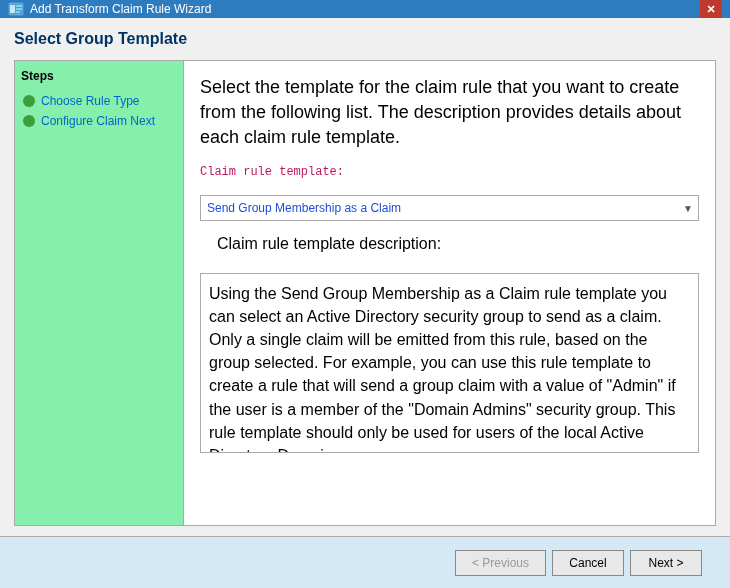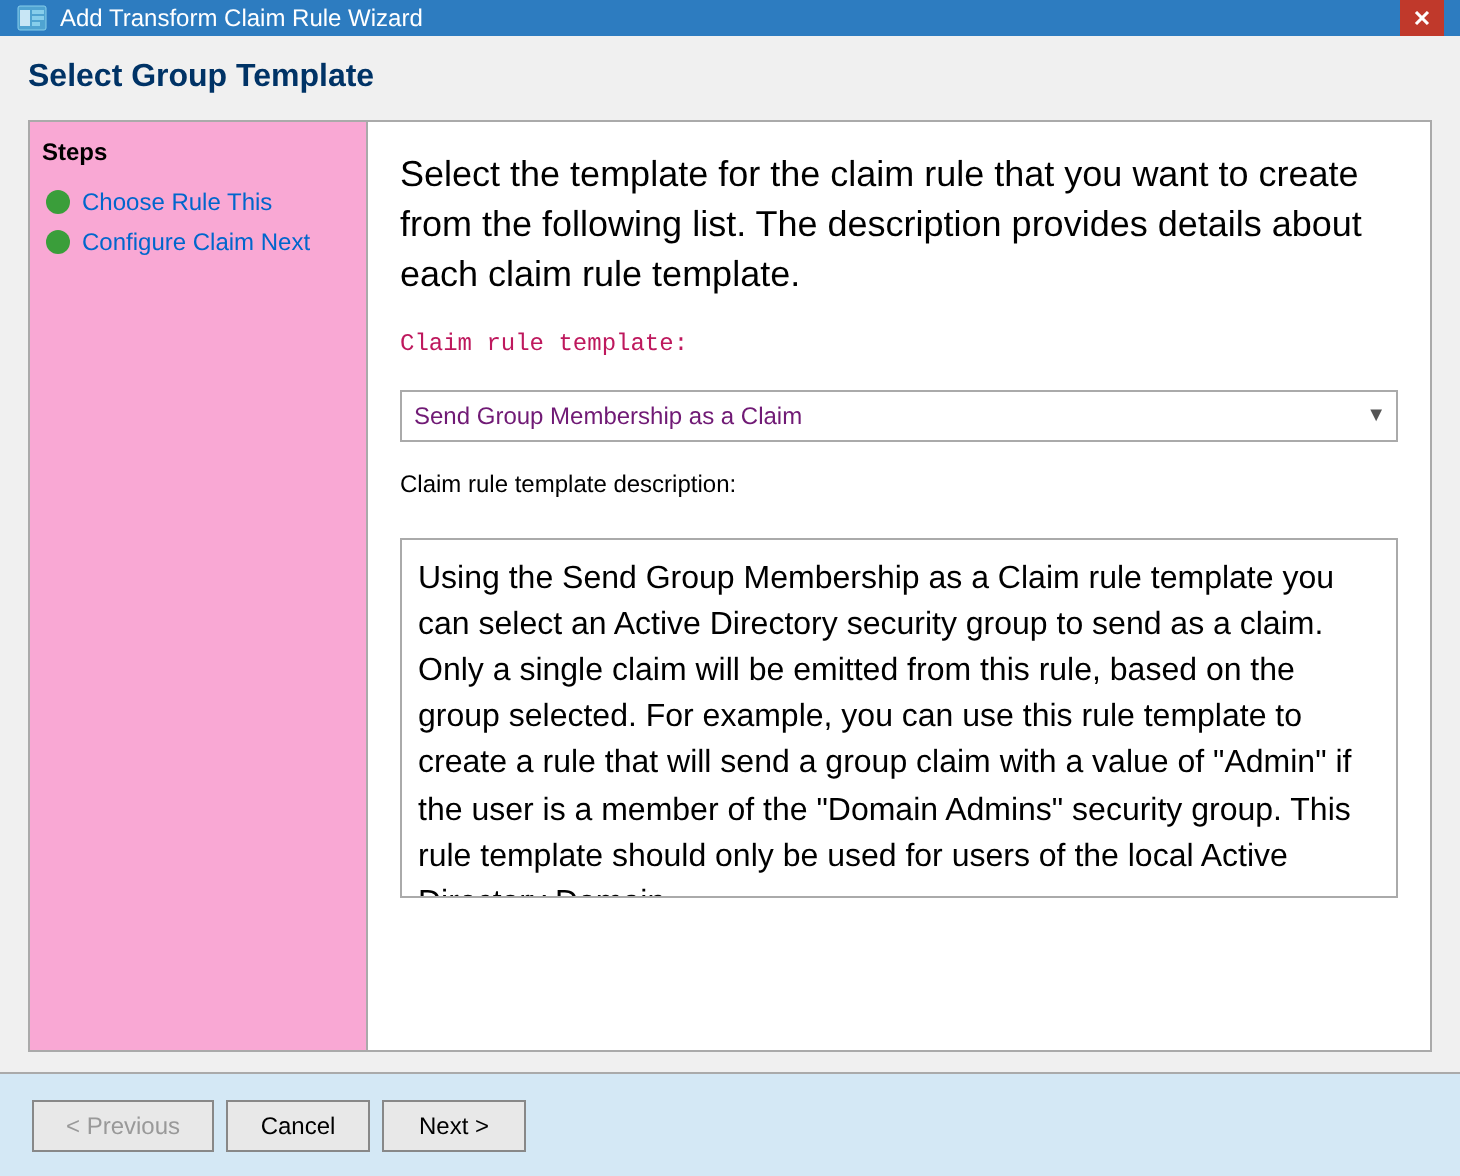--- a/index.html
+++ b/index.html
@@ -81,21 +81,21 @@
     .body-area {
       display: flex;
       flex: 1;
       gap: 0;
     }
 
     .sidebar {
       width: 170px;
       flex-shrink: 0;
       border: 1px solid #aaa;
-      background: #f9a8d4;
+      background: #86efac;
       padding: 8px 6px;
     }
 
     .sidebar-title {
       font-weight: bold;
       font-size: 12px;
       color: #000;
       margin-bottom: 8px;
     }
 
@@ -152,38 +152,39 @@
 
     .dropdown-select {
       width: 100%;
       padding: 4px 24px 4px 6px;
       font-size: 12px;
       border: 1px solid #aaa;
       background: white;
       appearance: none;
       -webkit-appearance: none;
       cursor: pointer;
-      color: #701a75;
+      color: #1d4ed8;
       height: 26px;
     }
 
     .dropdown-arrow {
       position: absolute;
       right: 6px;
       top: 50%;
       transform: translateY(-50%);
       pointer-events: none;
       font-size: 10px;
       color: #555;
     }
 
     .template-desc-label {
-      font-size: 12px;
+      font-size: 16px;
       color: #000;
       margin-bottom: 4px;
+      margin-left: 17px;
     }
 
     .desc-box {
       border: 1px solid #aaa;
       background: white;
       padding: 8px;
       font-size: 16px;
       color: #000;
       line-height: 1.45;
       flex: 1;
@@ -191,21 +192,22 @@
       max-height: 180px;
       overflow-y: auto;
       margin-top: 16px;
     }
 
     .footer {
       background: #d4e8f5;
       height: 52px;
       display: flex;
       align-items: center;
-      padding: 0 16px;
+      justify-content: flex-end;
+      padding: 0 28px;
       gap: 6px;
       flex-shrink: 0;
       border-top: 1px solid #aaa;
     }
 
     .footer-btn {
       padding: 4px 16px;
       font-size: 12px;
       border: 1px solid #888;
       background: #e8e8e8;
@@ -249,21 +251,21 @@
 
   <div class="main-content">
     <div class="page-title">Select Group Template</div>
 
     <div class="body-area">
 
       <div class="sidebar">
         <div class="sidebar-title">Steps</div>
         <div class="step-item">
           <div class="step-dot"></div>
-          <span class="step-label">Choose Rule This</span>
+          <span class="step-label">Choose Rule Type</span>
         </div>
         <div class="step-item">
           <div class="step-dot"></div>
           <span class="step-label">Configure Claim Next</span>
         </div>
       </div>
 
       <div class="right-panel">
         <p class="description-text">Select the template for the claim rule that you want to create from the following list. The description provides details about each claim rule template.</p>
 

